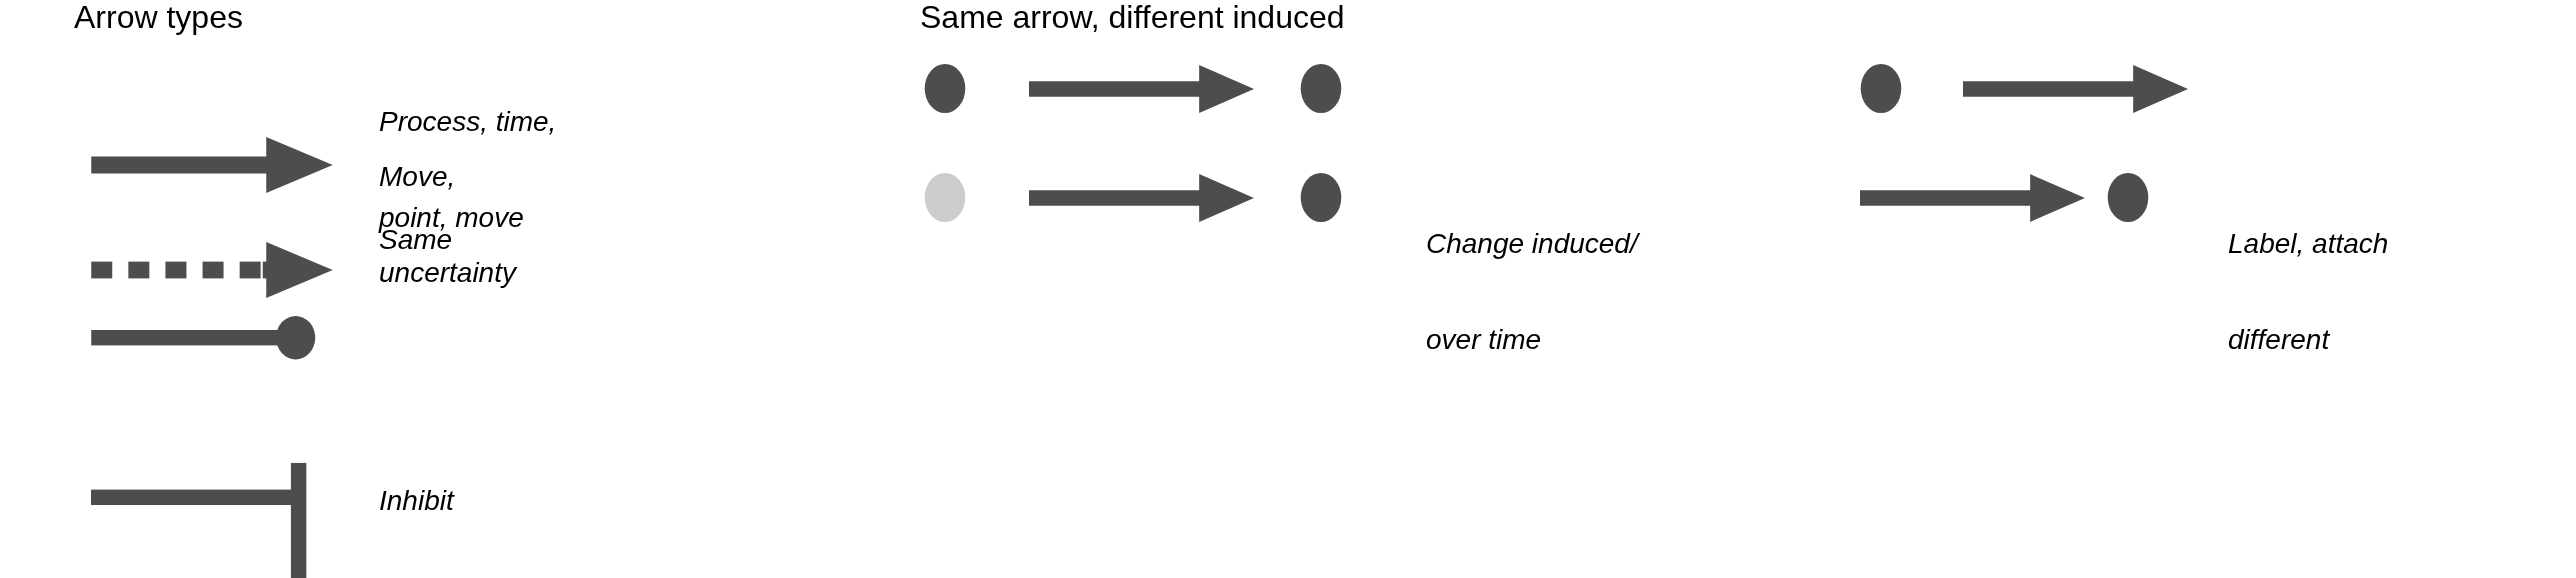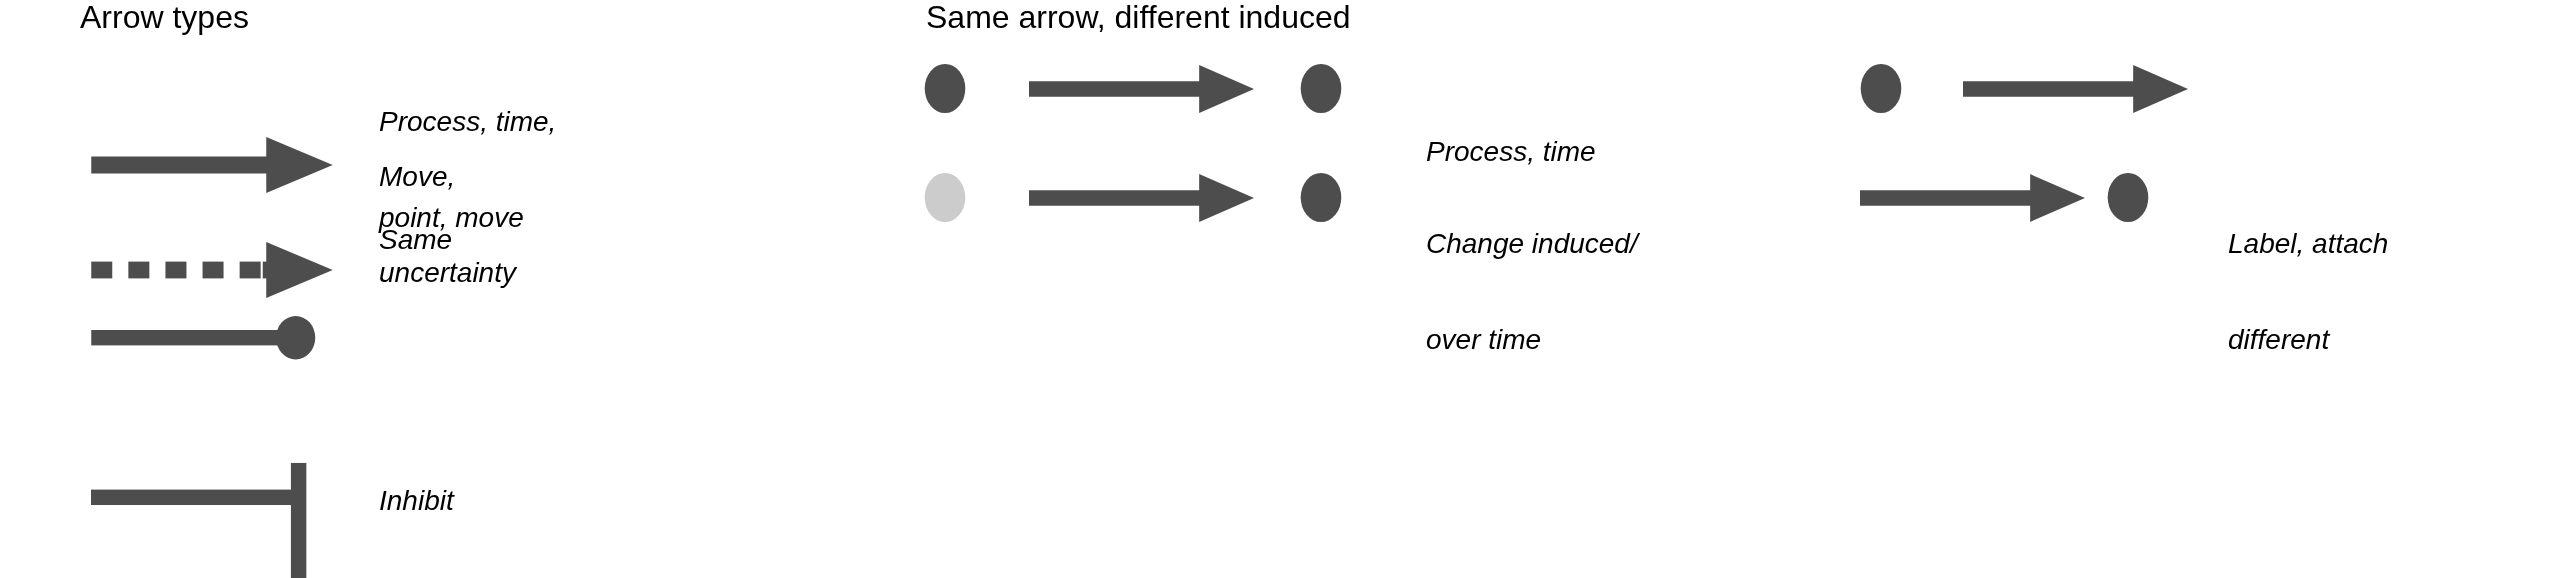--- a/index.html
+++ b/index.html
@@ -21,21 +21,20 @@
   
   .section-heading {
     position: absolute;
     font-family: "Liberation Sans", sans-serif;
     font-size: 32px;
     font-weight: 400;
     font-style: normal;
     color: #000000;
     white-space: nowrap;
     line-height: 1.0;
-    margin-left: 6px;
   }
   #heading-arrow-types { left: 74px; top: 1.4px; }
   #heading-same-arrow  { left: 920px; top: 1.4px; }
 
   
   .caption {
     position: absolute;
     font-family: "Liberation Sans", sans-serif;
     font-style: italic;
     font-weight: 400;
@@ -115,23 +114,20 @@
   <span class="glyph" style="left:1029px; top:65px;">
     <svg width="225" height="48" viewBox="0 0 320 68">
       <path d="M0,23 L242,23 L242,0 L320,34 L242,68 L242,45 L0,45 Z" fill="#4d4d4d"></path>
     </svg>
   </span>
   <span class="glyph" style="left:1300px; top:63px;">
     <svg width="42" height="51" viewBox="0 0 60 72">
       <ellipse cx="30" cy="36" rx="29" ry="35" fill="#4d4d4d"></ellipse>
     </svg>
   </span>
-  <div class="caption" style="left:1426px; top:72px;">
-    <div>Process, time</div>
-  </div>
 
   <span class="glyph" style="left:1860px; top:63px;">
     <svg width="42" height="51" viewBox="0 0 60 72">
       <ellipse cx="30" cy="36" rx="29" ry="35" fill="#4d4d4d"></ellipse>
     </svg>
   </span>
   <span class="glyph" style="left:1963px; top:65px;">
     <svg width="225" height="48" viewBox="0 0 320 68">
       <path d="M0,23 L242,23 L242,0 L320,34 L242,68 L242,45 L0,45 Z" fill="#4d4d4d"></path>
     </svg>

